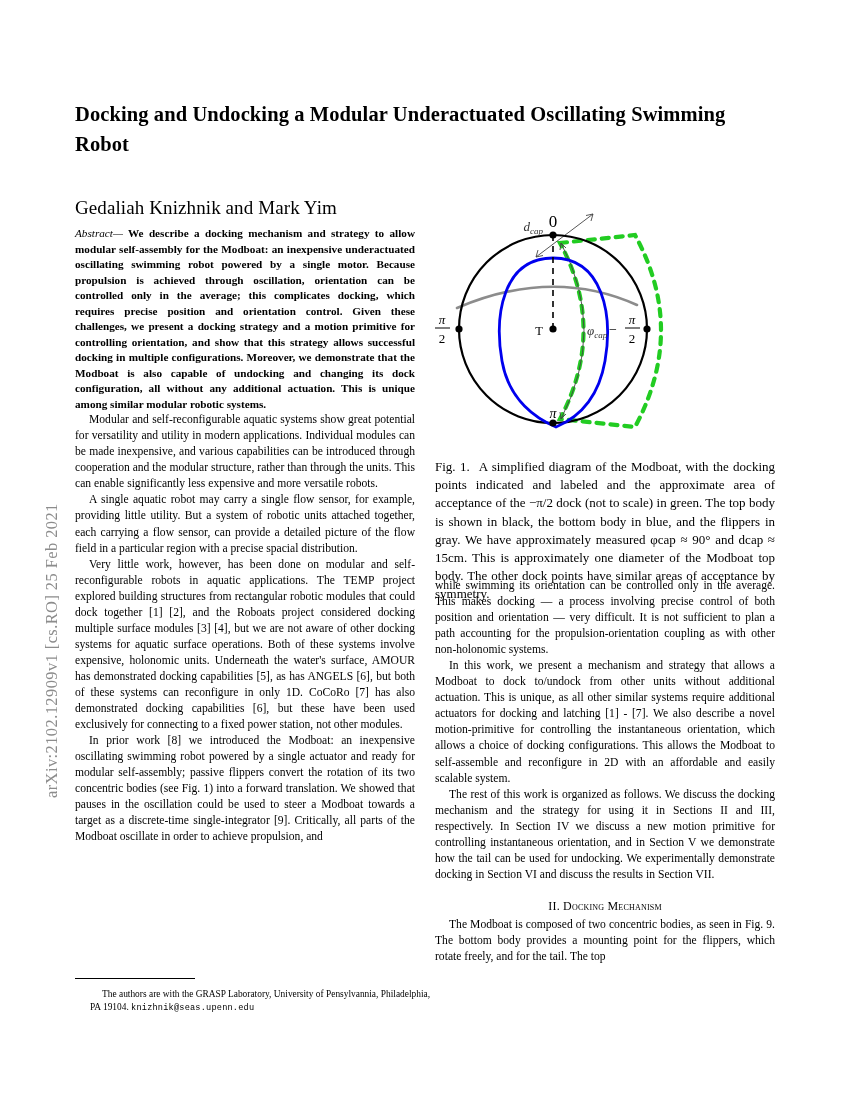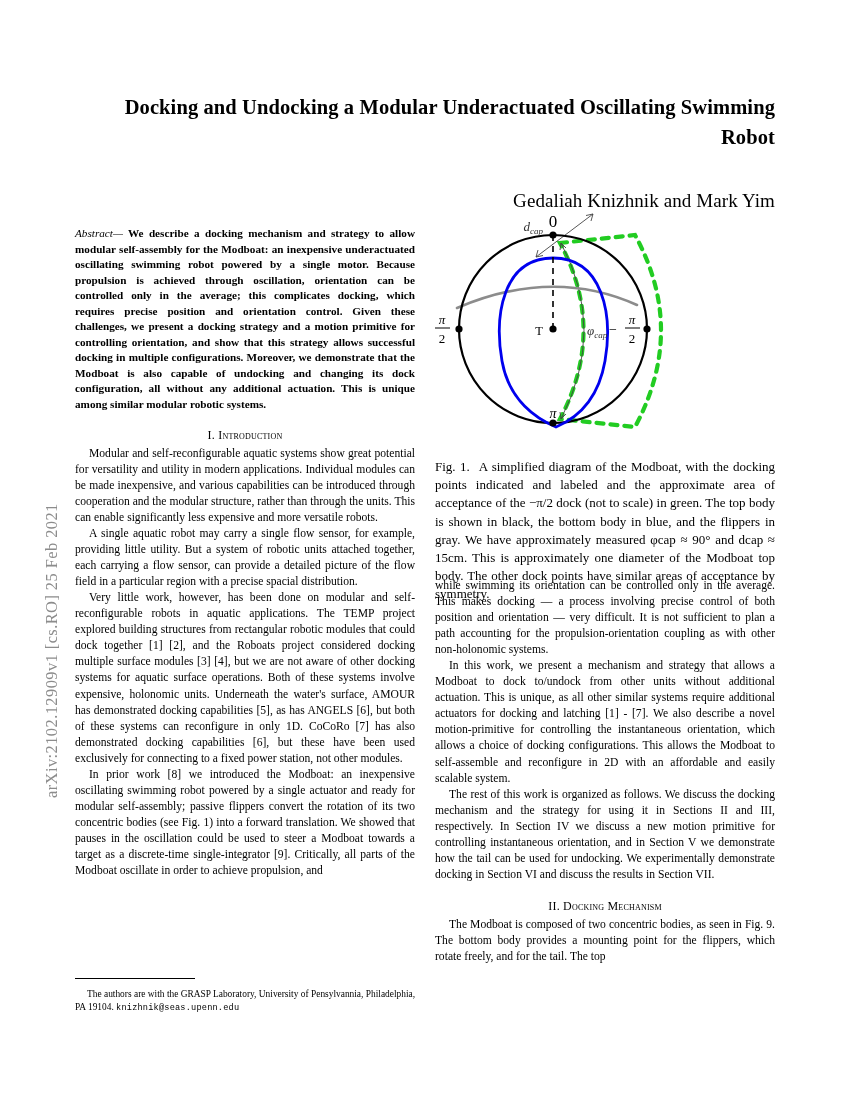--- a/index.html
+++ b/index.html
@@ -36,23 +36,23 @@
     font-size: 16.5px;
     letter-spacing: 0.4px;
     color: #8c8c8c;
     white-space: nowrap;
   }
 
   
   .title-block {
     position: absolute;
     left: 75px;
-    top: 93px;
+    top: 100px;
     width: 700px;
-    text-align: right;
+    text-align: left;
   }
   .paper-title {
     font-family: "Liberation Serif", "DejaVu Serif", serif;
     font-size: 20.5px;
     font-weight: bold;
     line-height: 1.45;
     margin: 0;
     letter-spacing: 0.1px;
   }
   .authors {
@@ -104,21 +104,21 @@
 
   .footnote-rule {
     position: absolute;
     left: 75px;
     top: 978px;
     width: 120px;
     border-top: 0.8px solid #000;
   }
   .footnote {
     position: absolute;
-    left: 75px;
+    left: 90px;
     top: 988px;
     width: 340px;
     font-size: 9.4px;
     line-height: 1.42;
     text-align: justify;
   }
   .footnote .indent { text-indent: 12px; display: block; }
   .mono { font-family: "Liberation Mono", "DejaVu Sans Mono", monospace; font-size: 8.6px; letter-spacing: 0.2px;}
 
   
@@ -149,21 +149,20 @@
   <div class="arxiv-stamp">arXiv:2102.12909v1  [cs.RO]  25 Feb 2021</div>
 
   <div class="title-block">
     <h1 class="paper-title">Docking and Undocking a Modular Underactuated Oscillating Swimming Robot</h1>
     <div class="authors">Gedaliah Knizhnik and Mark Yim</div>
   </div>
 
   <div class="col col-left">
     <p class="abstract-p"><span class="lead">Abstract—</span><span> We describe a docking mechanism and strategy to allow modular self-assembly for the Modboat: an inexpensive underactuated oscillating swimming robot powered by a single motor. Because propulsion is achieved through oscillation, orientation can be controlled only in the average; this complicates docking, which requires precise position and orientation control. Given these challenges, we present a docking strategy and a motion primitive for controlling orientation, and show that this strategy allows successful docking in multiple configurations. Moreover, we demonstrate that the Modboat is also capable of undocking and changing its dock configuration, all without any additional actuation. This is unique among similar modular robotic systems.</span></p>
 
-    <div class="sec-head"><span class="numeral">I.</span>&nbsp;<span>Introduction</span></div>
 
     <p class="body-p">Modular and self-reconfigurable aquatic systems show great potential for versatility and utility in modern applications. Individual modules can be made inexpensive, and various capabilities can be introduced through cooperation and the modular structure, rather than through the units. This can enable significantly less expensive and more versatile robots.</p>
     <p class="body-p">A single aquatic robot may carry a single flow sensor, for example, providing little utility. But a system of robotic units attached together, each carrying a flow sensor, can provide a detailed picture of the flow field in a particular region with a precise spacial distribution.</p>
     <p class="body-p">Very little work, however, has been done on modular and self-reconfigurable robots in aquatic applications. The TEMP project explored building structures from rectangular robotic modules that could dock together [1] [2], and the Roboats project considered docking multiple surface modules [3] [4], but we are not aware of other docking systems for aquatic surface operations. Both of these systems involve expensive, holonomic units. Underneath the water's surface, AMOUR has demonstrated docking capabilities [5], as has ANGELS [6], but both of these systems can reconfigure in only 1D. CoCoRo [7] has also demonstrated docking capabilities [6], but these have been used exclusively for connecting to a fixed power station, not other modules.</p>
     <p class="body-p">In prior work [8] we introduced the Modboat: an inexpensive oscillating swimming robot powered by a single actuator and ready for modular self-assembly; passive flippers convert the rotation of its two concentric bodies (see Fig. 1) into a forward translation. We showed that pauses in the oscillation could be used to steer a Modboat towards a target as a discrete-time single-integrator [9]. Critically, all parts of the Modboat oscillate in order to achieve propulsion, and</p>
   </div>
 
   <div class="footnote-rule"></div>
   <div class="footnote">
     <span class="indent"><span>The authors are with the GRASP Laboratory, University of Pensylvannia, Philadelphia, PA 19104.</span> <span class="mono">knizhnik@seas.upenn.edu</span></span>

